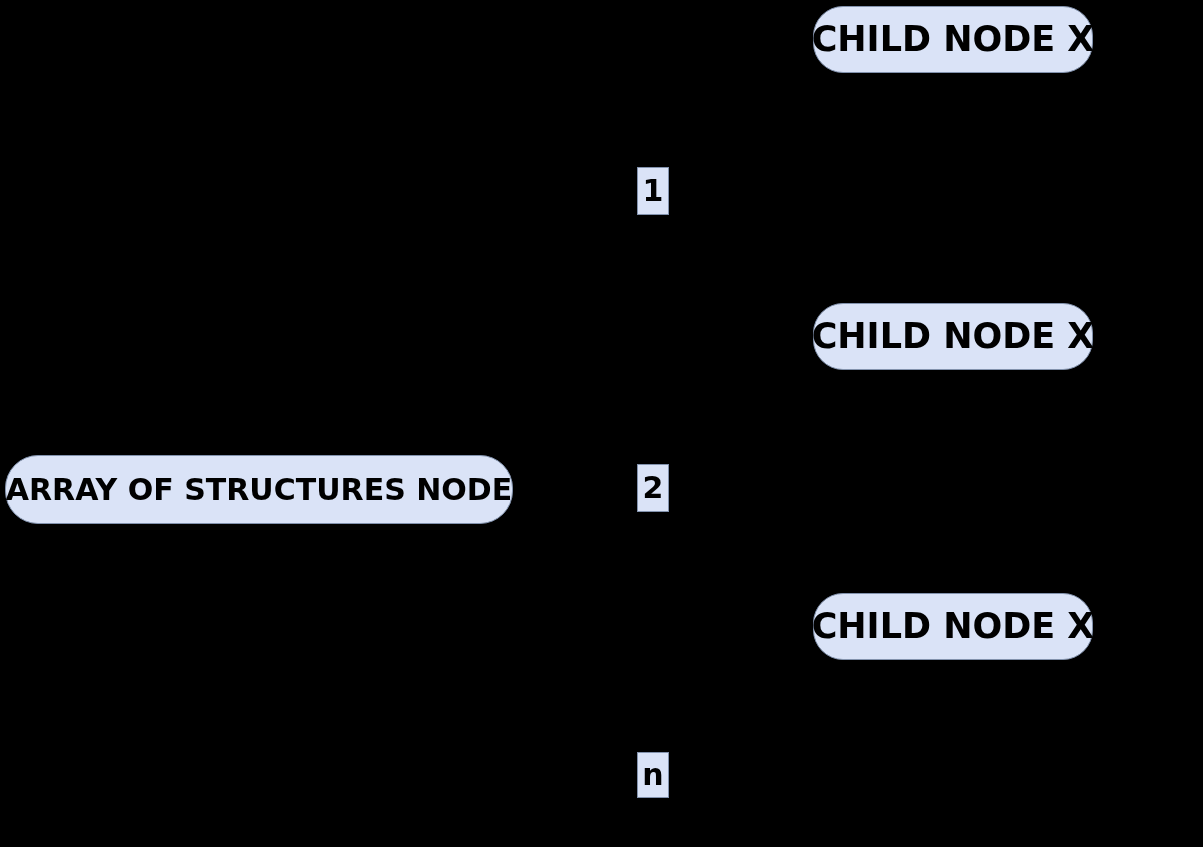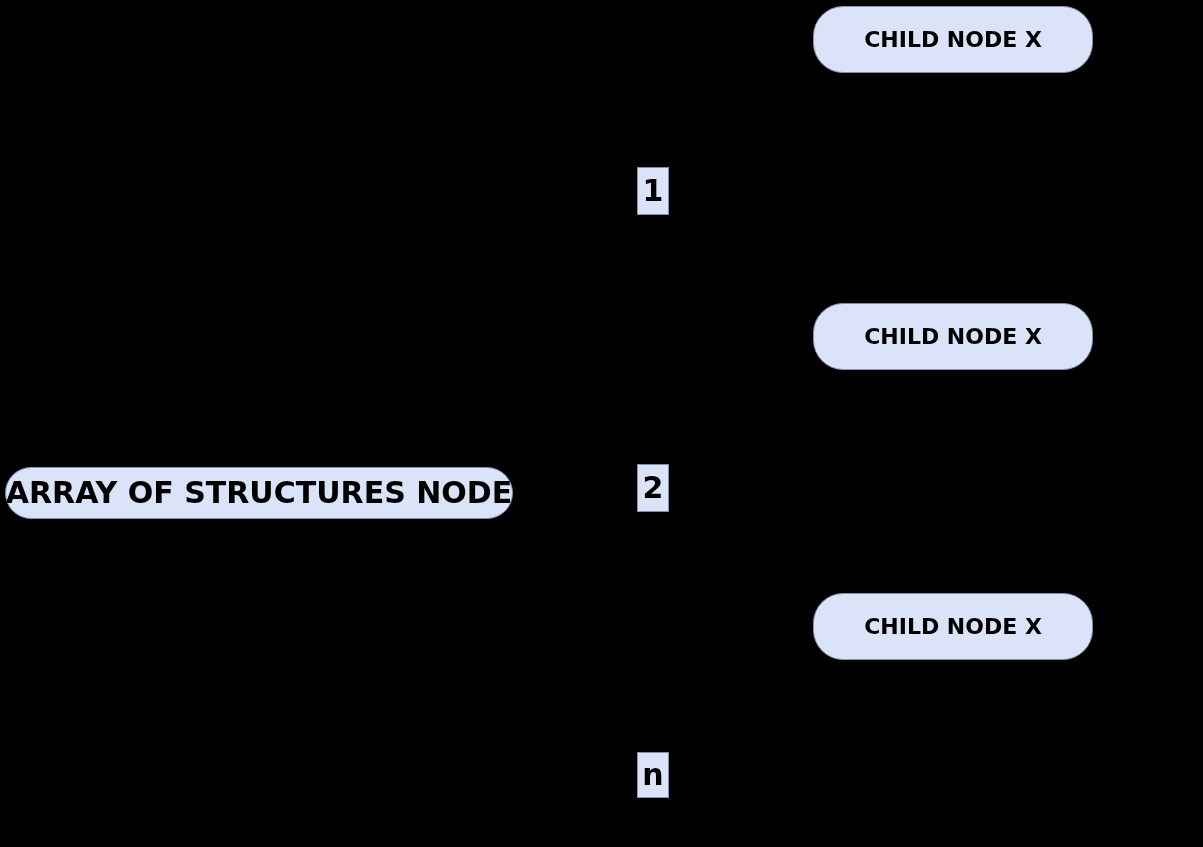--- a/index.html
+++ b/index.html
@@ -25,32 +25,31 @@
     display: flex;
     align-items: center;
     justify-content: center;
     white-space: nowrap;
     line-height: 1;
   }
   .parent-node {
     left: 5px;
     top: 455px;
     width: 508px;
-    height: 52px;
+    height: 69px;
     border-radius: 33px;
     font-size: 30px;
     letter-spacing: 0px;
-    margin-top: 12px;
   }
   .child-node {
     left: 813px;
     width: 280px;
     height: 67px;
     border-radius: 30px;
-    font-size: 22px;
+    font-size: 35px;
   }
   .child-0 { top: 6px; }
   .child-1 { top: 303px; }
   .child-2 { top: 593px; }
   .edge-label {
     position: absolute;
     box-sizing: border-box;
     left: 637px;
     width: 32px;
     height: 48px;

